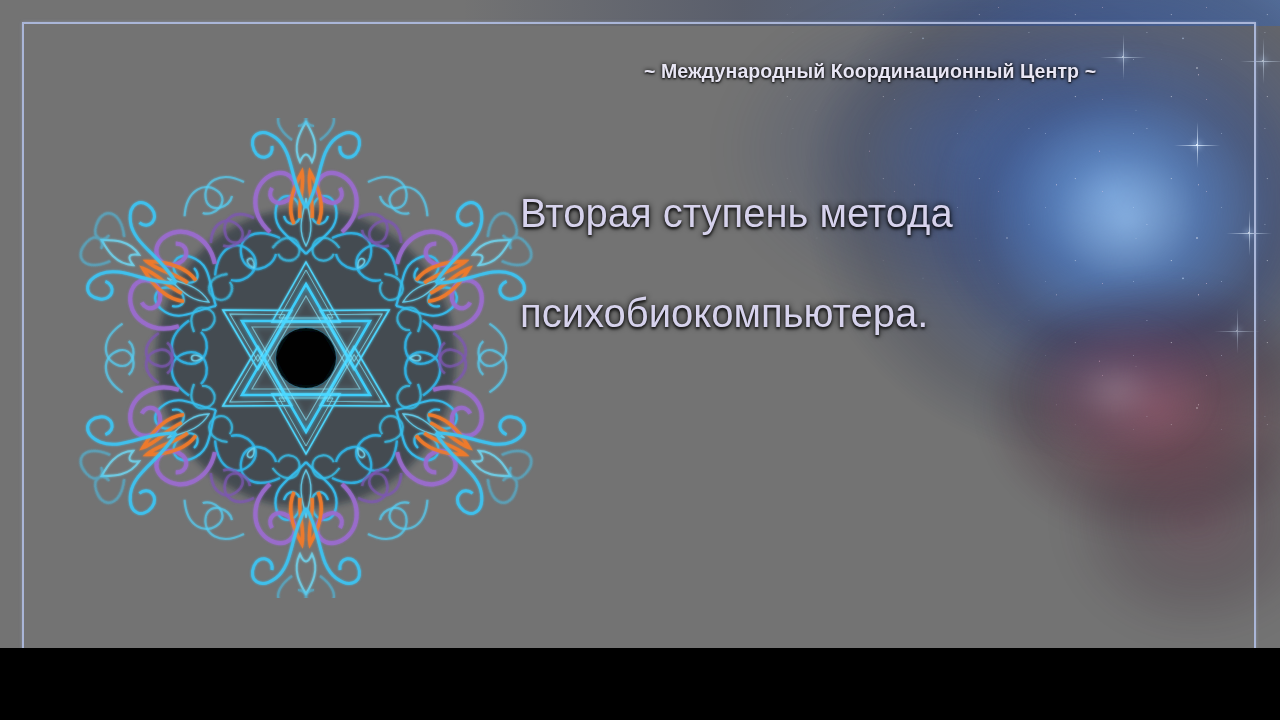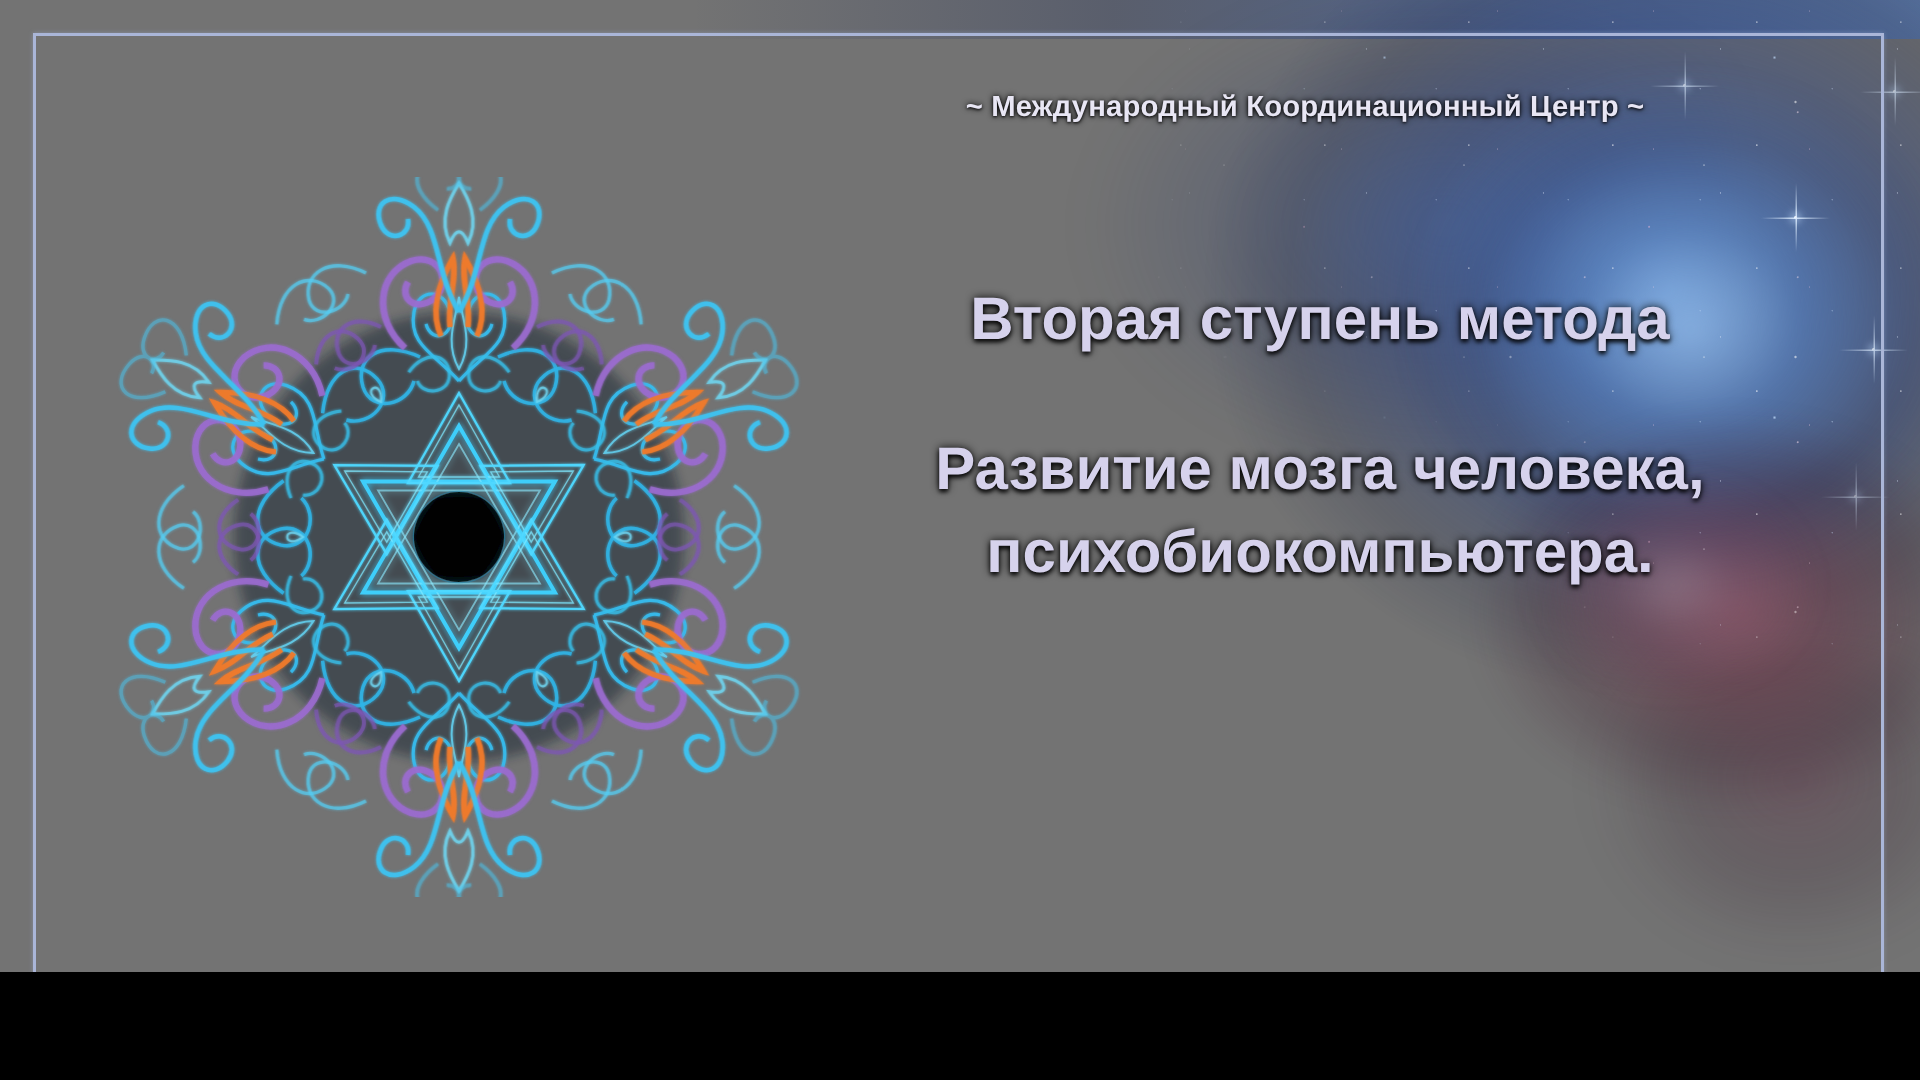--- a/index.html
+++ b/index.html
@@ -230,23 +230,22 @@
     letter-spacing: 0.1px;
     text-shadow: 0 0 4px rgba(0,0,0,0.95), 0 1px 2px rgba(0,0,0,0.9);
   }
   #org-header .line { display: block; }
 
   #title-block {
     position: absolute;
     left: 0;
     top: 186px;
     width: 720px;
-    text-align: center;
     font-size: 40px;
-    font-weight: bold;
+    font-weight: normal;
     line-height: 1.36;
     color: #d6d2ec;
     text-shadow: 0 0 6px rgba(0,0,0,0.9), 0 2px 3px rgba(0,0,0,0.85);
   }
   #title-block .line { display: block; }
   #title-block .spacer { display: block; height: 46px; }
 </style>
 </head>
 <body>
 
@@ -502,18 +501,17 @@
 
   <div id="text-col">
 
     <div id="org-header">
       <span class="line">~ Международный Координационный Центр ~</span>
     </div>
 
     <div id="title-block">
       <span class="line">Вторая ступень метода</span>
       <span class="spacer"></span>
-      <span class="line">Развитие мозга человека,</span>
       <span class="line">психобиокомпьютера.</span>
     </div>
 
   </div>
 </div>
 
 </body></html>

